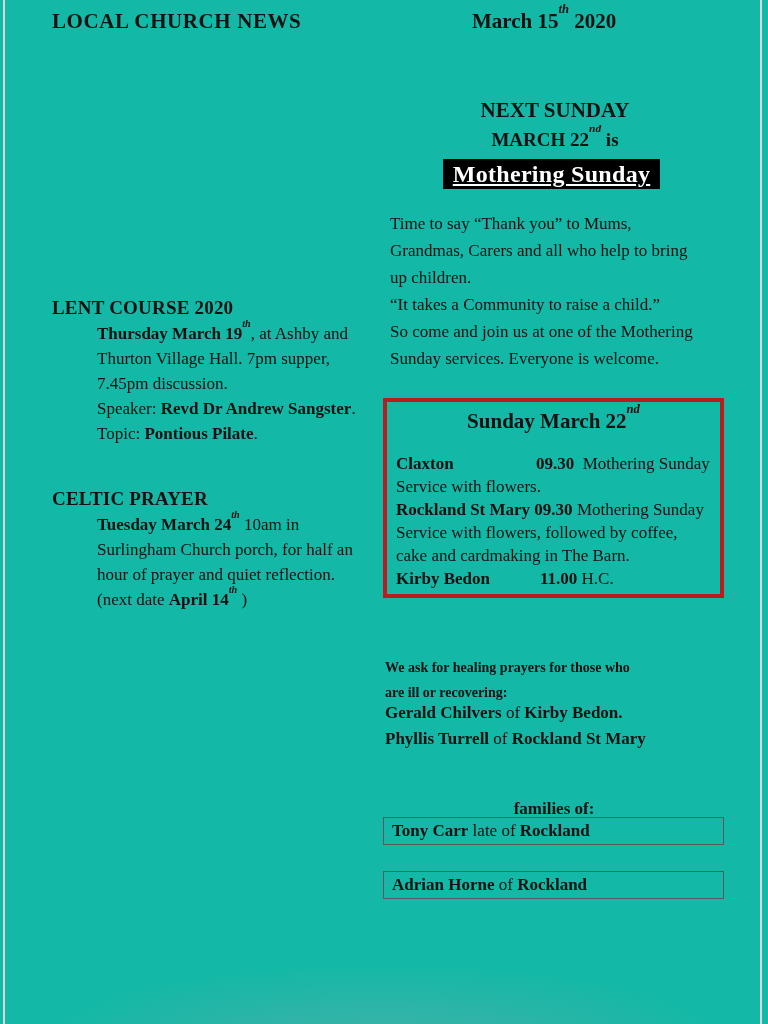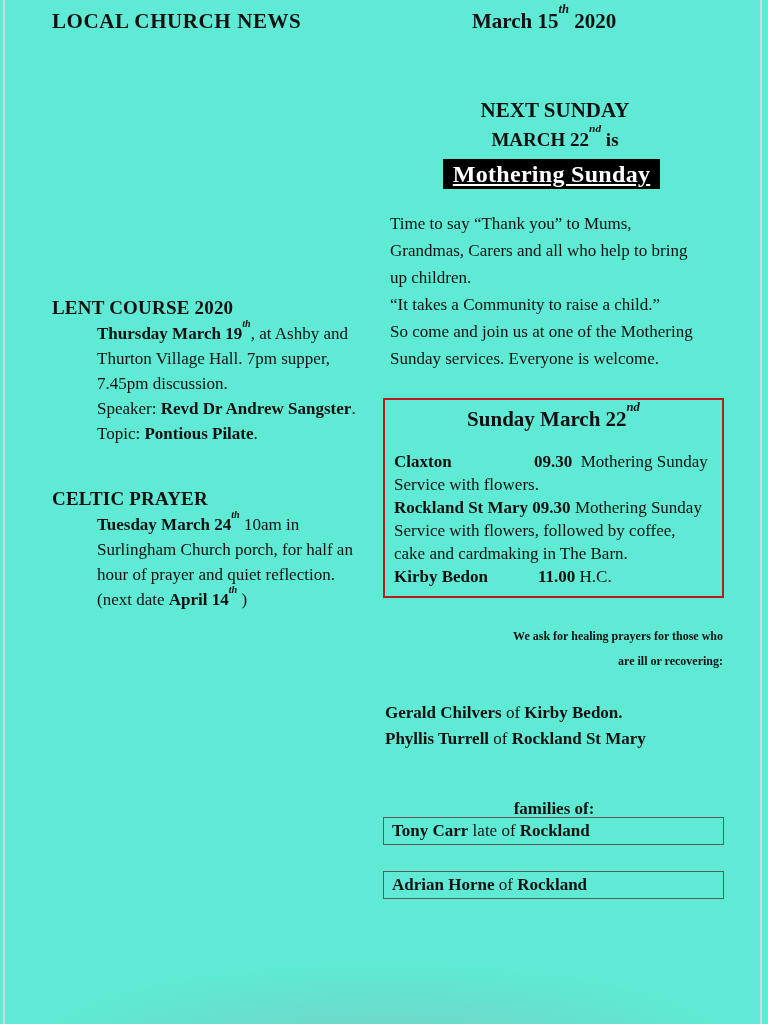--- a/index.html
+++ b/index.html
@@ -1,17 +1,17 @@
 <!DOCTYPE html>
 <html><head>
 <meta charset="utf-8">
 <style>
   html,body { margin:0; padding:0; background:#ffffff; }
   .page {
-    position:relative; width:768px; height:1024px; background:#5eead4;
+    position:relative; width:768px; height:1024px; background:#14b8a6;
     font-family:"Liberation Serif", serif; color:#111111; overflow:hidden;
   }
   .b { font-weight:bold; }
   .tab { display:inline-block; }
   sup { font-size:0.60em; line-height:0; position:relative; top:-0.55em; font-weight:inherit;font-style:italic; }
   .rich { white-space:pre-wrap; }
 
   
   .edge { position:absolute; top:0; width:2px; height:1024px; background:#d5d8df; }
   .edge-left  { left:3px; }
@@ -37,26 +37,26 @@
   .r-line2 { position:absolute; left:385px; top:127px; width:340px; text-align:center; font-size:19px; font-weight:bold; line-height:26px; }
   .banner {
     position:absolute; left:443px; top:159px; width:217px; height:30px;
     background:#000000; color:#ffffff; font-size:24px; font-weight:bold;
     line-height:30px; text-align:center; text-decoration:underline; letter-spacing:0.3px;
   }
   .intro { position:absolute; left:390px; top:210px; width:335px; font-size:17px; line-height:27px; }
 
   .services-box {
     position:absolute; left:383px; top:398px; width:341px; height:200px;
-    border:2px solid #b91c1c; box-sizing:border-box;
+    border:4px solid #b91c1c; box-sizing:border-box;
   }
   .services-box .box-title { margin-top:4px; text-align:center; font-size:21px; font-weight:bold; line-height:30px; }
   .services-box .box-body  { margin-top:16px; padding:0 9px; font-size:17px; line-height:23px; }
 
-  .healing-heading  { position:absolute; left:385px; top:624px; width:338px; text-align:right; font-size:12px; font-weight:bold; line-height:25px; }
+  .healing-heading  { position:absolute; left:385px; top:655px; width:338px; text-align:left; font-size:14px; font-weight:bold; line-height:25px; }
   .healing-names    { position:absolute; left:385px; top:700px; width:338px; font-size:17px; line-height:26px; }
   .bereaved-heading { position:absolute; left:385px; top:771px; width:338px; text-align:center; font-size:17px; font-weight:bold; line-height:25px; }
   .entry-box {
     position:absolute; left:383px; width:341px; height:28px;
     border:1.5px solid #5a5a5a; box-sizing:border-box;
     font-size:17px; line-height:25px; padding-left:8px;
   }
   .entry1 { top:817px; } .entry2 { top:871px; }
 </style>
 </head>

